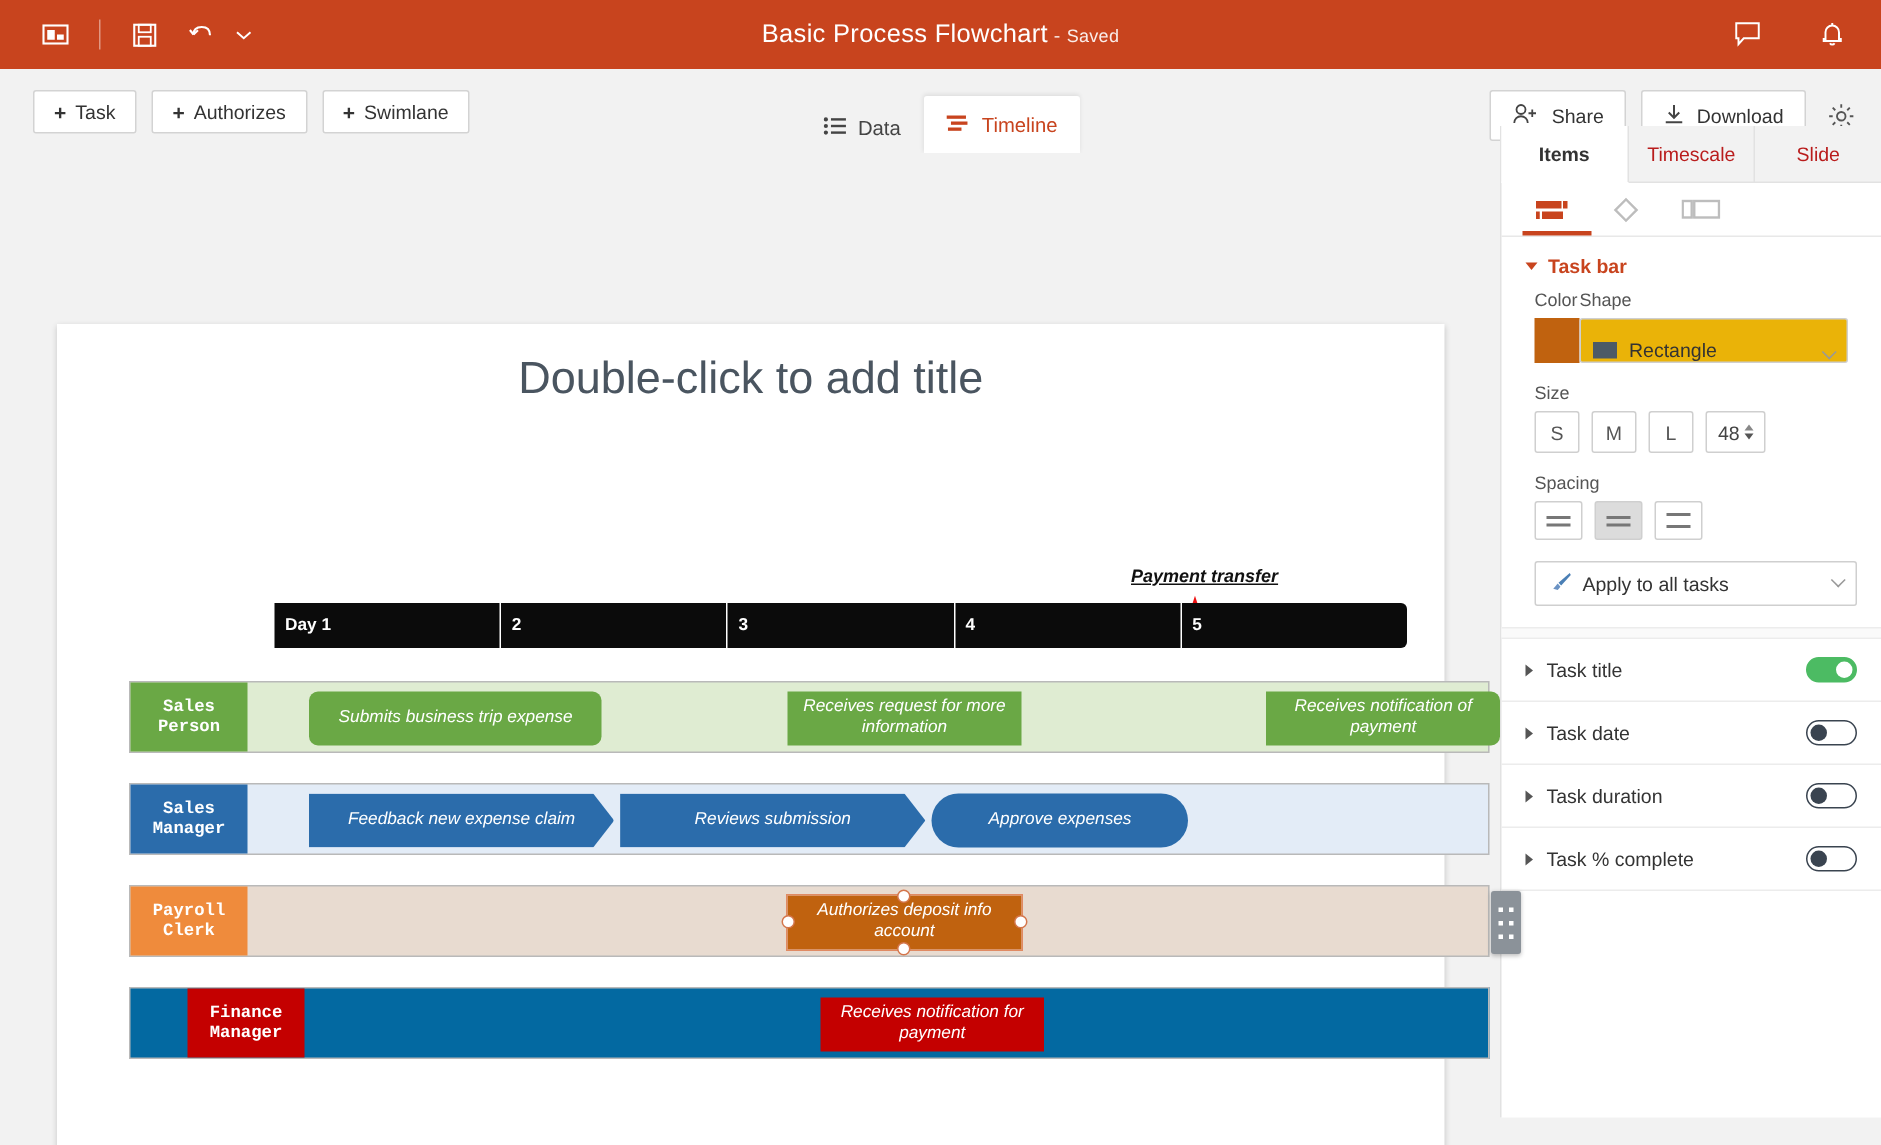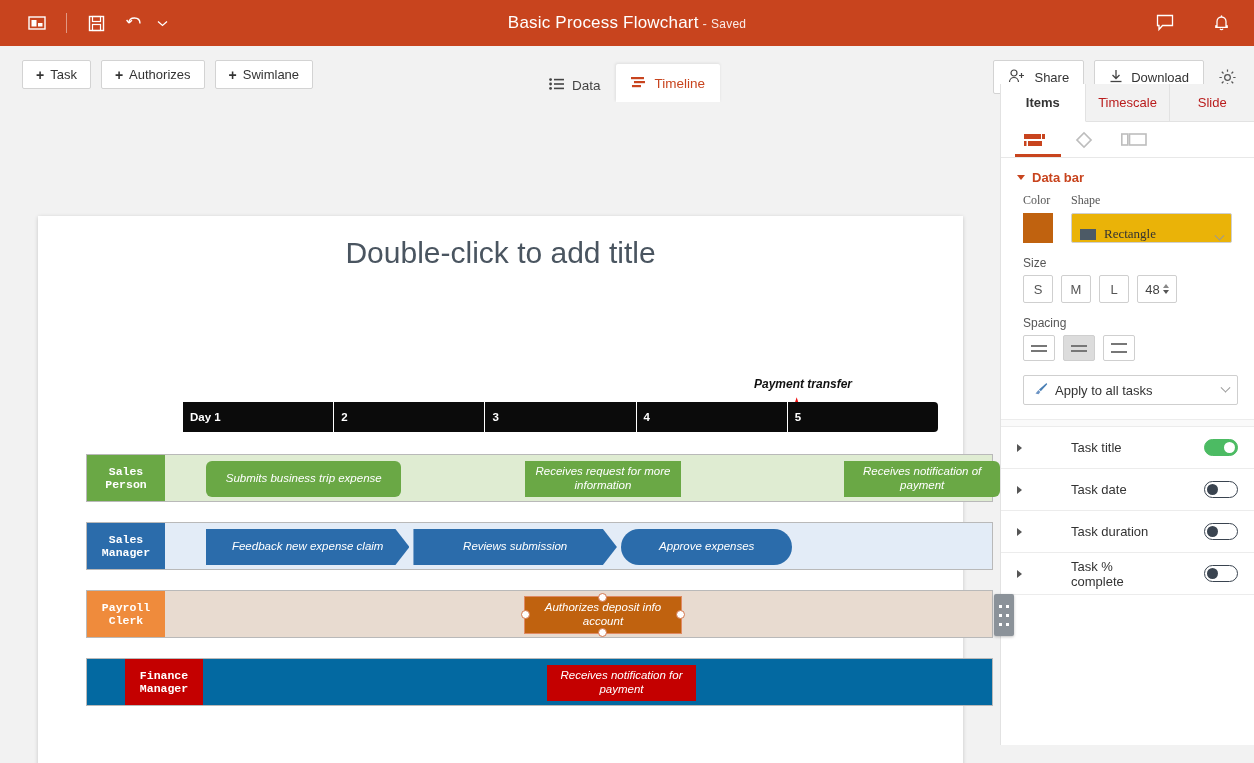--- a/index.html
+++ b/index.html
@@ -113,20 +113,21 @@
   .ts-cell {
     flex: 1; position: relative; display: flex; align-items: center;
     padding-left: 7px; color: #fff; font-size: 11.5px; font-weight: bold;
   }
   .ts-cell + .ts-cell { border-left: 1px solid #fff; }
 
   .milestone-label {
     position: absolute; left: 706px; top: -25px; width: 200px;
     font-size: 12px; font-style: italic; font-weight: bold; color: #111;
     text-align: left;
+    text-decoration: underline;
   }
   .milestone-star {
     position: absolute; left: 737px; top: -8px; color: #ee1111; font-size: 26px; line-height: 1;
   }
 
   
   .lane {
     position: absolute; left: 38px; width: 907px; height: 48px;
     border: 1px solid #b9b9b9; display: flex; overflow: visible;
   }
@@ -228,21 +229,21 @@
   .sp-btn i { display: block; height: 2px; background: #777; width: 16px; }
 
   .apply-box {
     margin: 14px 16px 0 22px; height: 30px; border: 1px solid #cfcfcf; border-radius: 2px;
     display: flex; align-items: center; padding: 0 8px; justify-content: space-between;
     font-size: 13px; color: #333; cursor: pointer; background: #fff;
   }
 
   .toggle-row {
     height: 42px; border-top: 1px solid #ececec;
-    display: flex; align-items: center; padding: 0 16px; cursor: pointer; gap: 40px;
+    display: flex; align-items: center; padding: 0 16px; cursor: pointer;
   }
   .toggle-row .tlabel { font-size: 13px; color: #333; margin-left: 9px; flex: 1; }
   .switch {
     width: 34px; height: 17px; border-radius: 10px; position: relative; flex: none;
     border: 1.5px solid #3a4450; background: #fff;
   }
   .switch .knob { position: absolute; top: 1.5px; left: 2px; width: 11px; height: 11px; border-radius: 50%; background: #3a4450; }
   .switch.on { background: #4cbb63; border-color: #4cbb63; }
   .switch.on .knob { left: auto; right: 2px; background: #fff; }
 
@@ -476,24 +477,24 @@
     <div class="itype">
       <svg width="26" height="15" viewBox="0 0 26 15">
           <rect x="0.8" y="2" width="6" height="11" fill="none" stroke="#bdbdbd" stroke-width="1.6"></rect>
           <rect x="8.5" y="2" width="16.5" height="11" fill="none" stroke="#bdbdbd" stroke-width="1.6"></rect>
         </svg>
     </div>
   </div>
 
   <div class="section-head">
     <span class="caret-d"></span>
-    <span>Data bar</span>
-  </div>
-
-  <div class="field-row" style="display:flex; gap:18px; padding-left:22px;font-family:Liberation Serif, serif;">
+    <span>Task bar</span>
+  </div>
+
+  <div class="field-row" style="display:flex; gap:0; padding-left:22px;">
     <div style="flex:none;">
       <div class="flabel">Color</div>
       <div class="color-swatch"></div>
     </div>
     <div style="flex:1; padding-right:6px;">
       <div class="flabel">Shape</div>
       <div class="select-box">
         <span style="display:flex;align-items:center;">
           <span class="rect-glyph"></span>
           <span>Rectangle</span>

